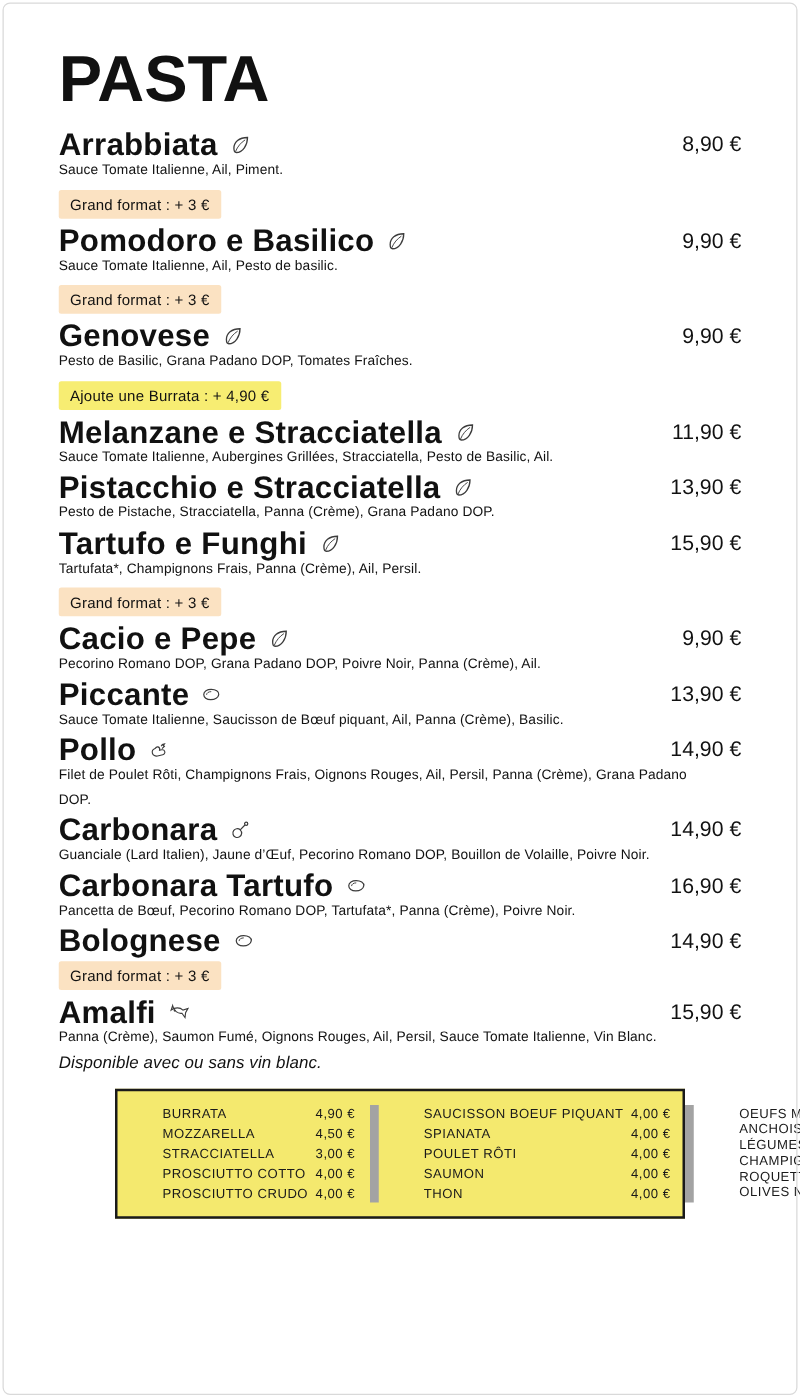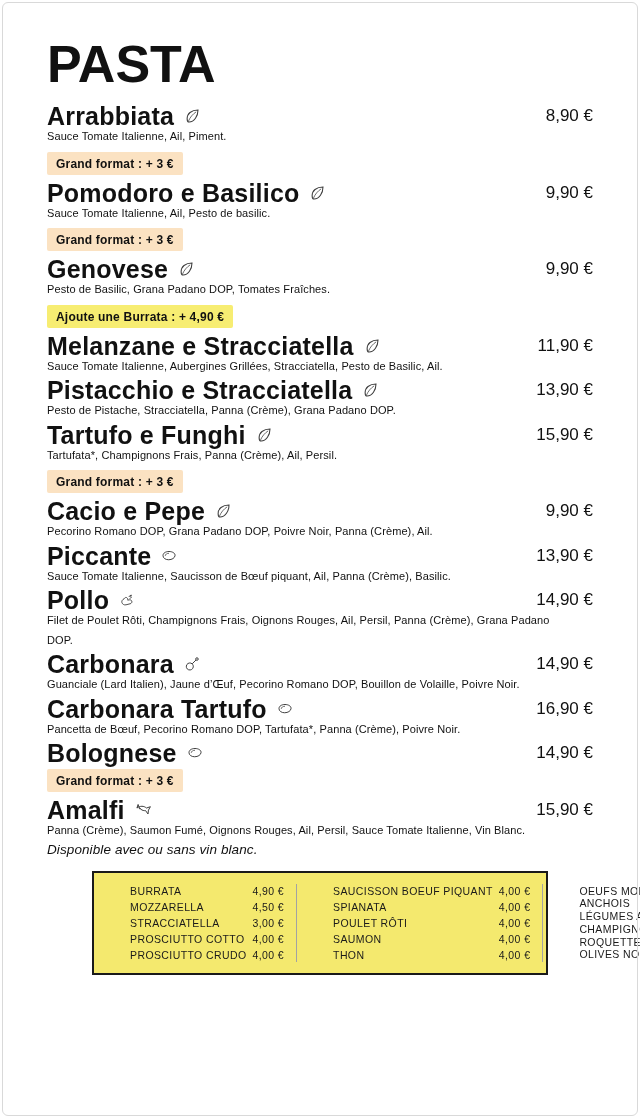--- a/index.html
+++ b/index.html
@@ -35,21 +35,21 @@
   }
   .item{margin-bottom:3px;}
   .item-head{display:flex;align-items:flex-start;}
   .dish-name{font-size:25px;font-weight:bold;line-height:22px;letter-spacing:.2px;white-space:nowrap;}
   .dish-icon{display:inline-block;width:18px;height:18px;margin-left:9px;margin-top:2px;color:#3c3c3c;flex:0 0 auto;}
   .dish-icon svg{width:100%;height:100%;display:block;}
   .price{margin-left:auto;font-size:17px;line-height:22px;white-space:nowrap;padding-left:10px;}
   .desc{font-size:11px;line-height:19.5px;max-width:508px;letter-spacing:.1px;}
   .note{
     display:inline-block;
-    font-size:12px;font-weight:bold;
+    font-size:12px;font-weight:normal;
     padding:5px 9px 4px;
     margin:5px 0 4px;
     border-radius:2px;
     letter-spacing:.2px;
   }
   .note--peach{background:var(--peach);}
   .note--yellow{background:var(--yellow);}
   .subnote{font-style:italic;font-size:13.5px;line-height:17px;letter-spacing:.1px;}
   .supplements{
     margin:13px 45px 0;
@@ -57,21 +57,21 @@
     border:2px solid #1a1a1a;
     display:flex;
     padding:11px 0;
     height:104px;
   }
   .supp-col{
     flex:1;
     padding:1px 12px;
     display:flex;flex-direction:column;justify-content:space-between;
   }
-  .supp-col + .supp-col{border-left:1px solid #a3a3a3;}
+  .supp-col + .supp-col{border-left:7px solid #a3a3a3;}
   .supp-row{display:flex;justify-content:space-between;font-size:10.5px;letter-spacing:.4px;white-space:nowrap;color:#1a1a1a;}
   .supp-row .lbl{overflow:hidden;padding-left:24px;}
   .supp-row .prc{padding-left:6px;}
 </style>
 </head>
 <body>
 
 <div class="frame"></div>
 
 <div class="content">

